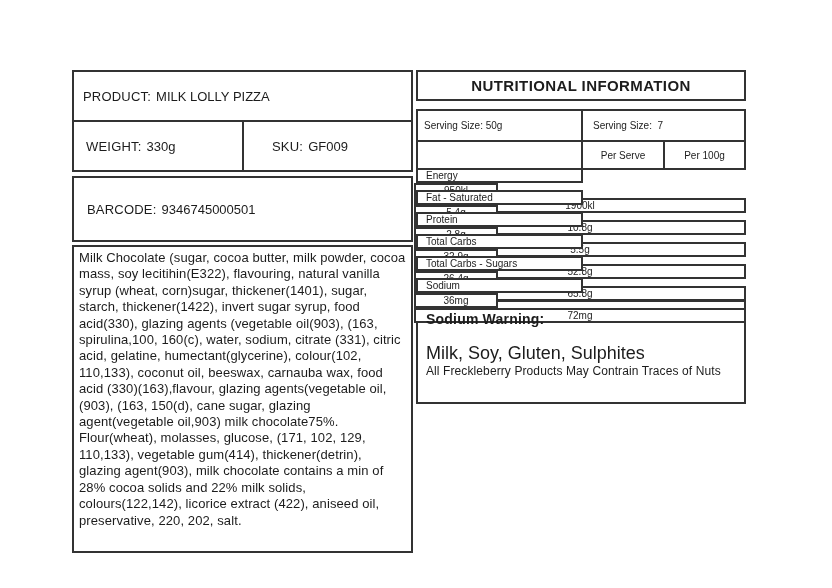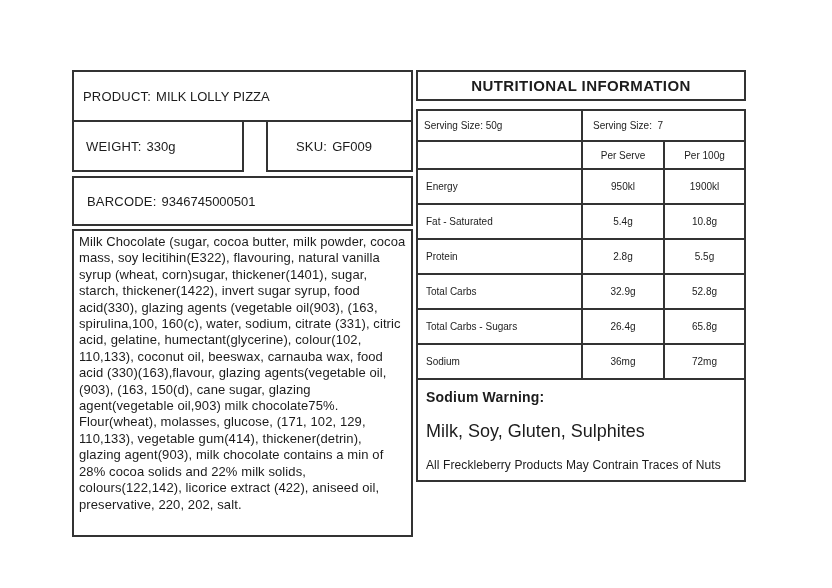--- a/index.html
+++ b/index.html
@@ -35,21 +35,20 @@
     height: 52px;
     display: flex;
     align-items: center;
     padding: 0 9px;
     font-size: 13px;
   }
   .weight-sku-row {
     display: flex;
     margin-top: -2px;
     height: 52px;
-    gap: 24px;
   }
   .weight-cell {
     width: 172px;
     border: 2px solid #333333;
     box-sizing: border-box;
     display: flex;
     align-items: center;
     padding: 0 12px;
     font-size: 13px;
   }
@@ -58,21 +57,21 @@
     border: 2px solid #333333;
     box-sizing: border-box;
     margin-left: -2px;
     display: flex;
     align-items: center;
     padding: 0 28px;
     font-size: 13px;
   }
   .barcode-box {
     margin-top: 4px;
-    height: 50px;
+    height: 66px;
     display: flex;
     align-items: center;
     padding: 0 13px;
     font-size: 13px;
   }
   .ingredients-box {
     margin-top: 3px;
     height: 308px;
     padding: 3px 5px;
     font-size: 13px;
@@ -102,29 +101,29 @@
     background: #ffffff;
   }
   .rcell + .rcell { margin-left: -2px; }
   .serving-row { height: 33px; }
   .serving-left  { width: 167px; padding-left: 6px; white-space: pre-wrap; }
   .serving-right { flex: 1; padding-left: 10px; white-space: pre-wrap; }
   .cols-row { height: 30px; }
   .c-label { width: 167px; padding-left: 8px; }
   .c-serve { width: 84px; justify-content: center; }
   .c-100g  { flex: 1; justify-content: center; }
-  .data-row { height: 37px; }
+  .data-row { height: 24px; flex-direction: column; }
   .allergy-box {
     margin-top: -2px;
     height: 104px;
     padding: 9px 8px 0 8px;
   }
   .allergy-heading { font-weight: bold; font-size: 14px; letter-spacing: 0.2px; }
   .allergy-list { font-size: 18px; margin-top: 16px; }
-  .allergy-note { font-size: 12px; margin-top: 16px; letter-spacing: 0.1px; }
+  .allergy-note { font-size: 12px; letter-spacing: 0.1px; }
 </style>
 </head>
 <body>
 
 <div class="sheet">
 
   <div class="col-left">
 
     <div class="box product-box">
       <span class="lbl">PRODUCT:</span>

